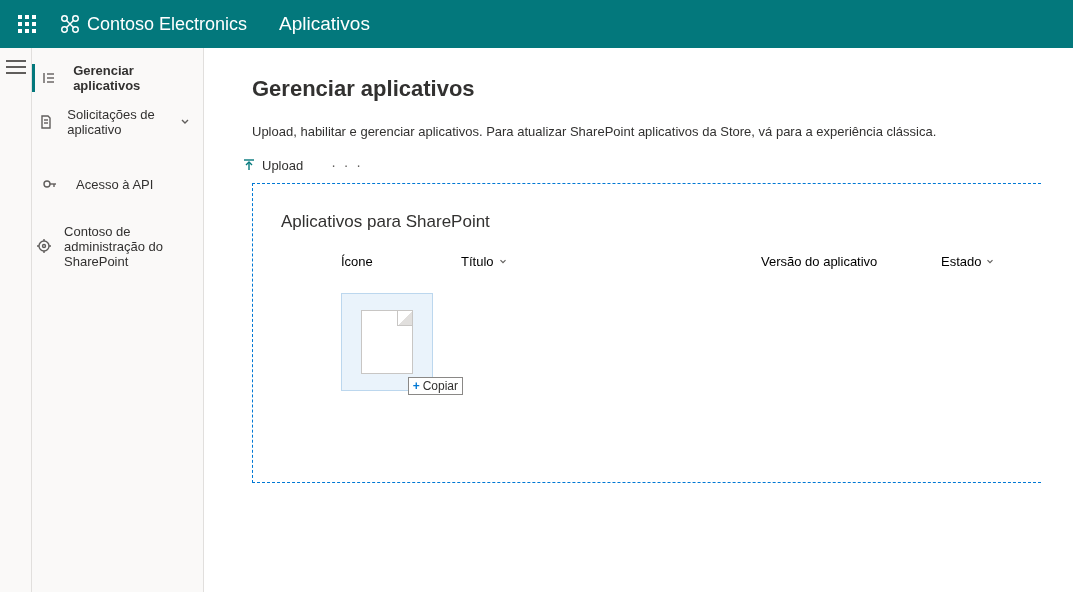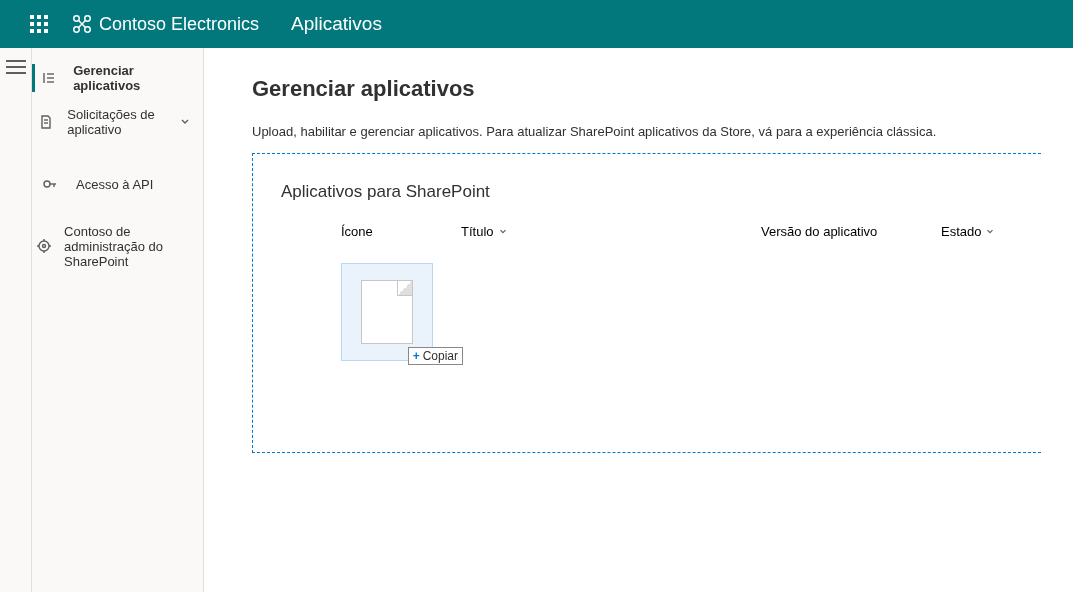--- a/index.html
+++ b/index.html
@@ -12,21 +12,21 @@
     height: 592px;
     overflow: hidden;
   }
   
   .header {
     height: 48px;
     background: #03787c;
     color: #fff;
     display: flex;
     align-items: center;
-    padding: 0 15px;
+    padding: 0 3px;
   }
   .waffle {
     width: 48px;
     height: 48px;
     display: flex;
     align-items: center;
     justify-content: center;
     cursor: pointer;
   }
   .waffle-grid {
@@ -318,20 +318,31 @@
         </span>
         <span>Contoso de administração do SharePoint</span>
       </div>
     </div>
   </nav>
 
   <main class="main">
     <h1 class="page-title">Gerenciar aplicativos</h1>
     <p class="desc">Upload, habilitar e gerenciar aplicativos. Para atualizar SharePoint aplicativos da Store, vá para a experiência clássica.</p>
 
+    <div class="cmdbar">
+      <div class="cmd">
+        <svg width="14" height="14" viewBox="0 0 14 14" fill="none" stroke="currentColor" stroke-width="1.4">
+          <line x1="2" y1="2" x2="12" y2="2"></line>
+            <line x1="7" y1="12" x2="7" y2="4"></line>
+            <polyline points="4 7 7 4 10 7"></polyline>
+        </svg>
+        <span>Upload</span>
+      </div>
+      <span class="more-dots">· · ·</span>
+    </div>
 
     <div class="dropzone">
       <div class="section-title">Aplicativos para SharePoint</div>
 
       <div class="table-head">
         <div class="col-icon">Ícone</div>
         <div class="col-title">
           <span>Título</span>
           <span class="sort-chevron">
             <svg width="10" height="10" viewBox="0 0 12 12" fill="none" stroke="currentColor" stroke-width="1.4">

